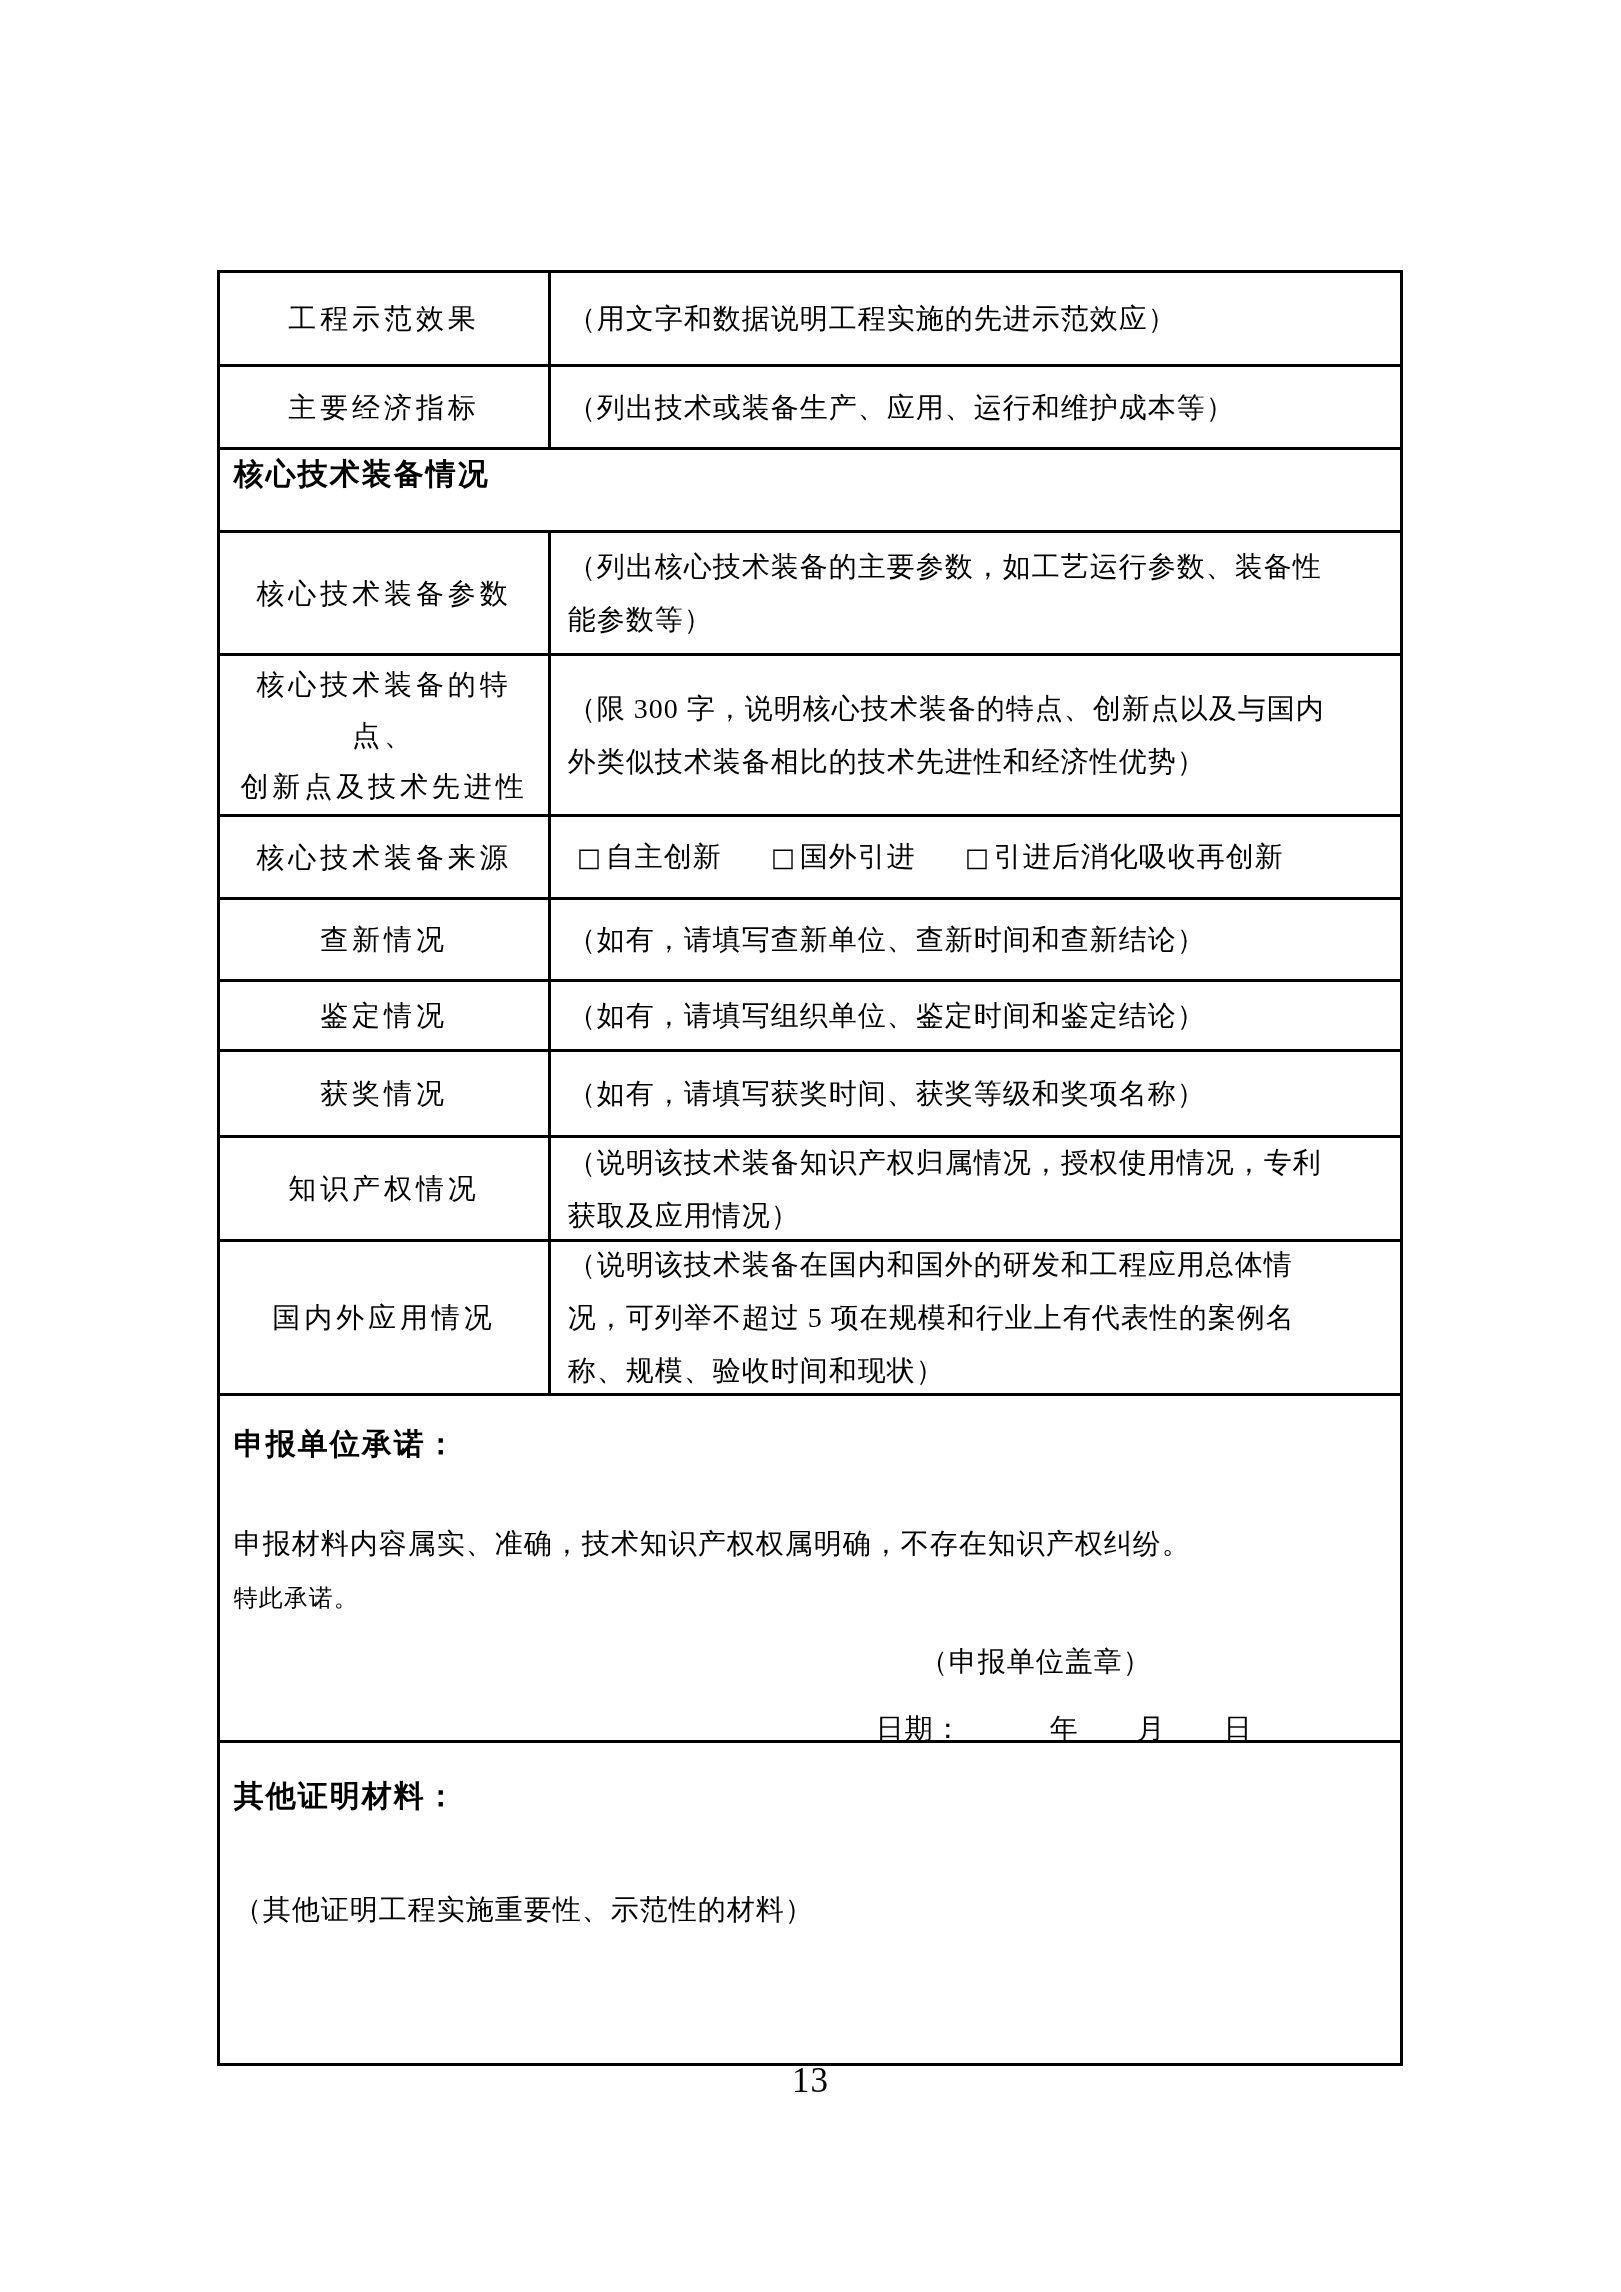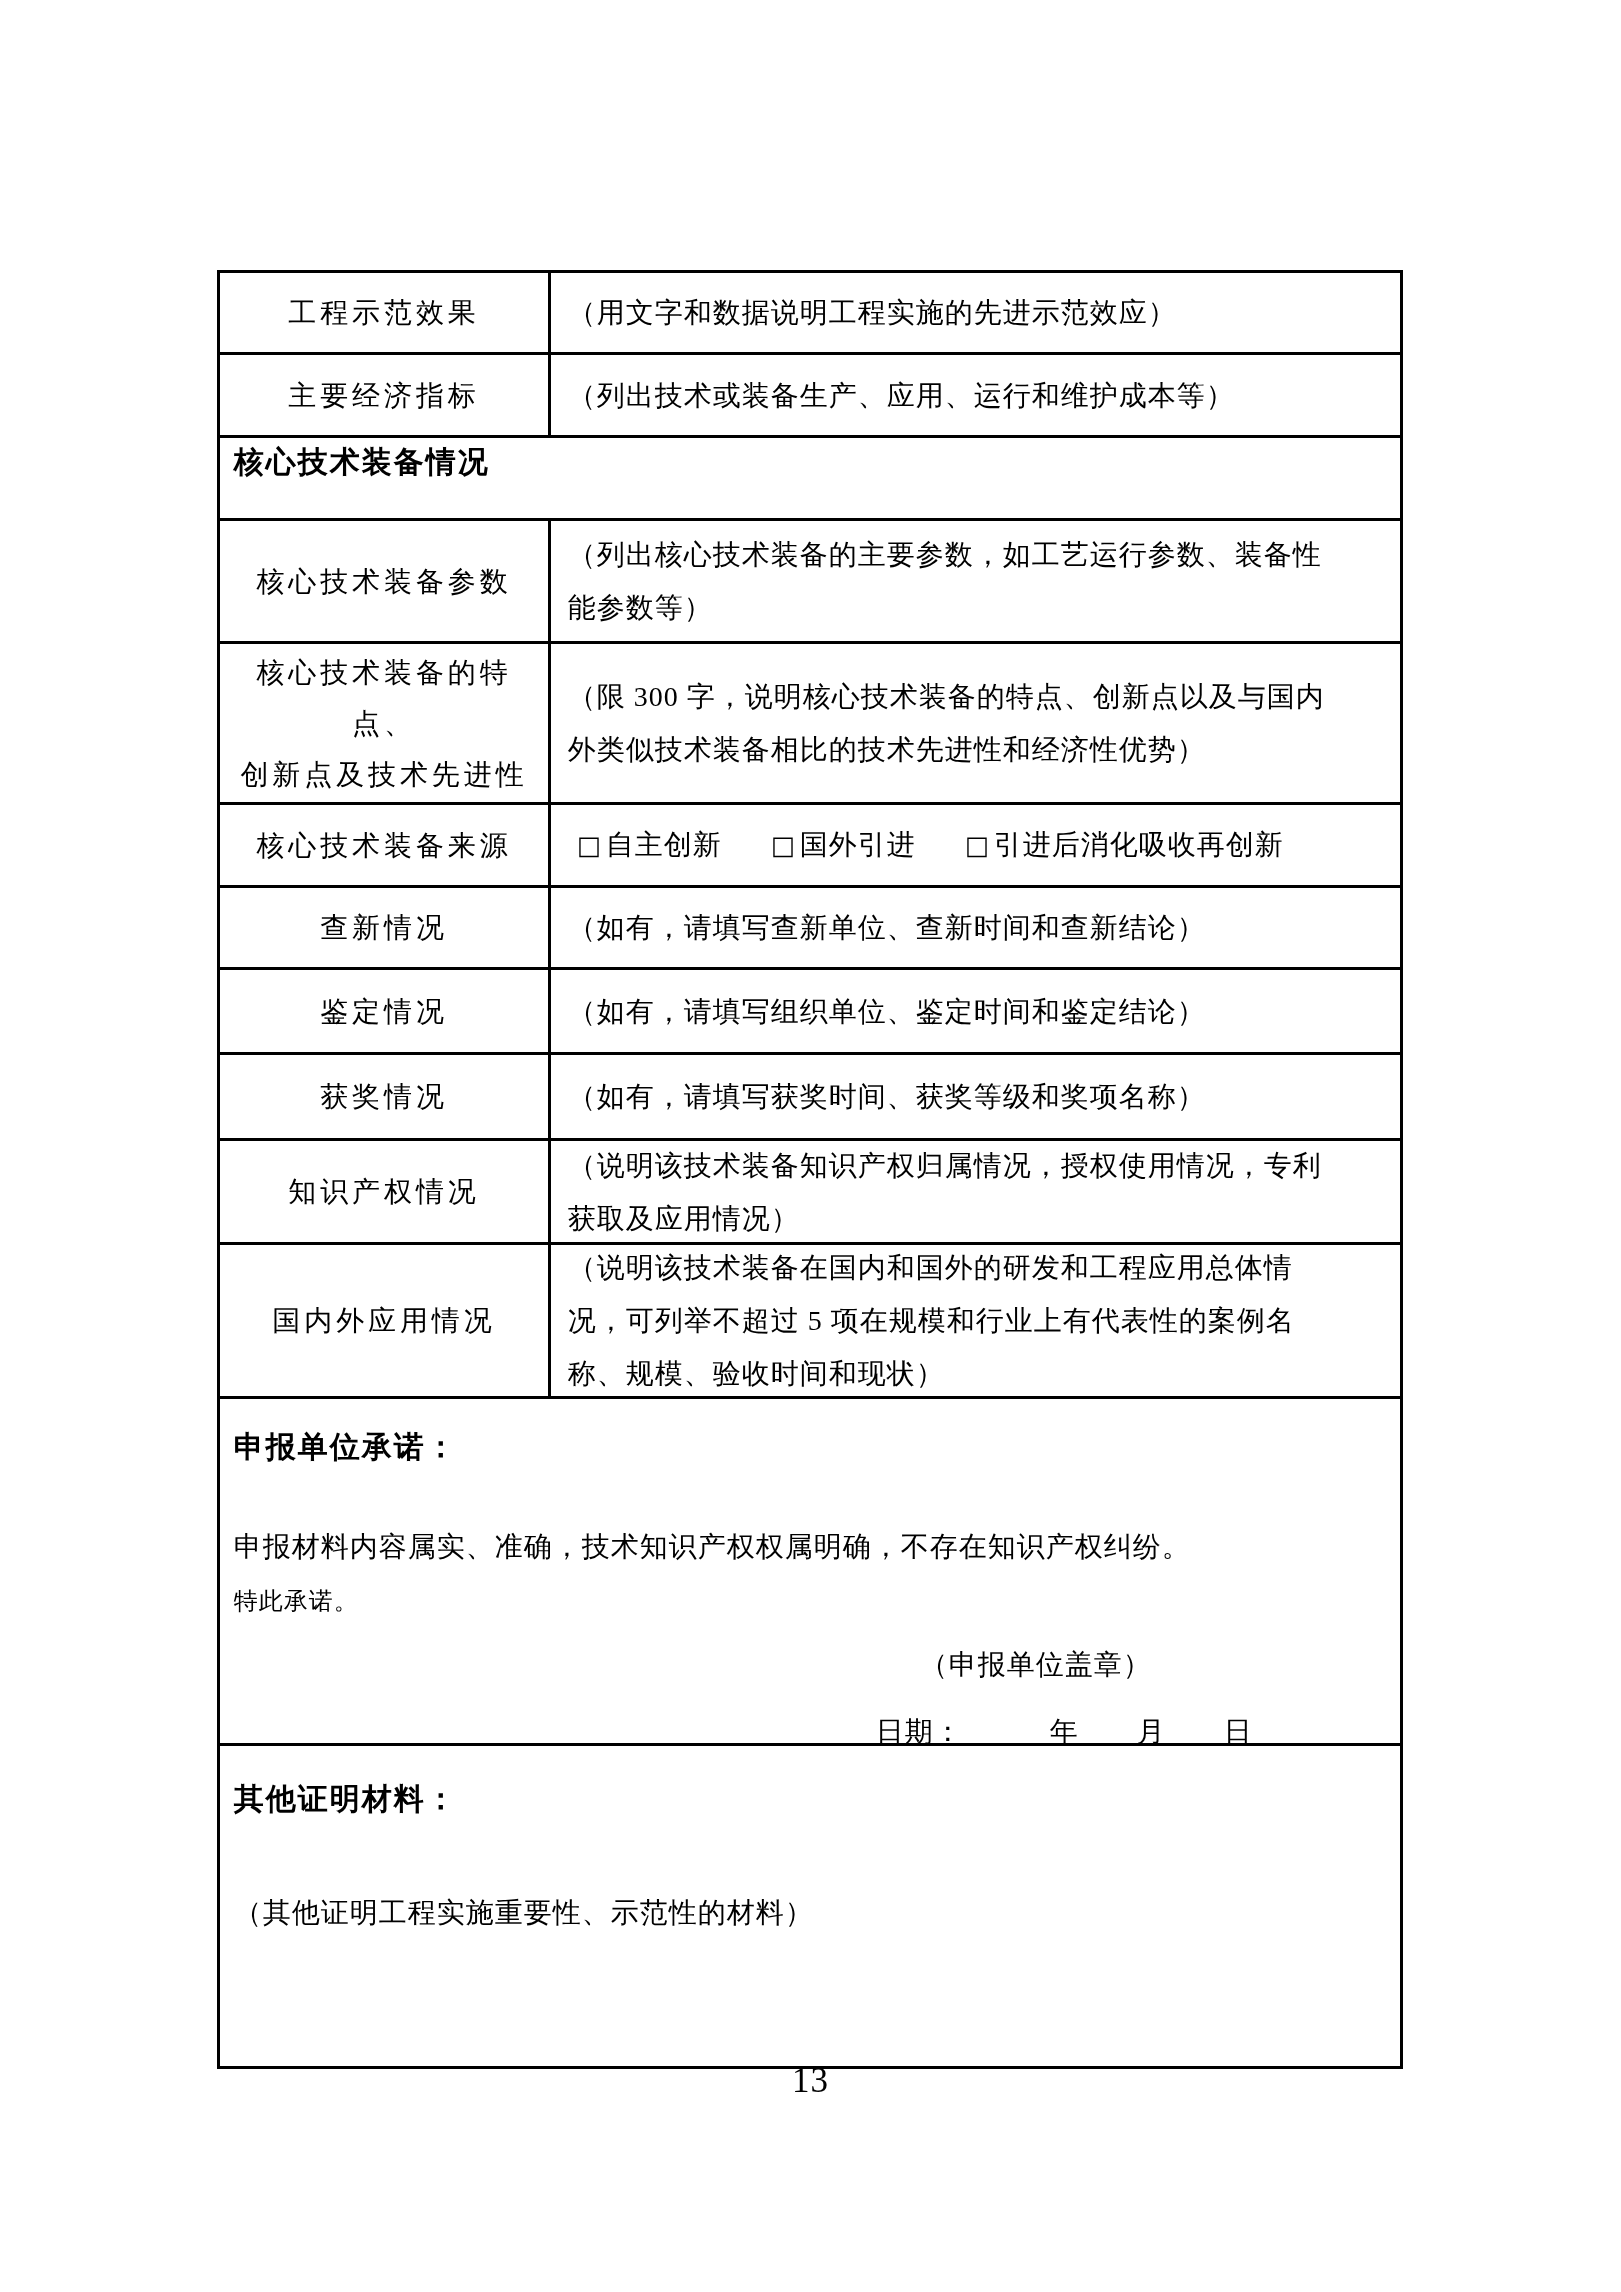--- a/index.html
+++ b/index.html
@@ -101,21 +101,21 @@
     font-size: 35px;
     letter-spacing: 1px;
   }
 </style>
 </head>
 <body>
 
 <div class="page">
   <div class="doc-table">
 
-    <div class="row" style="height:82px">
+    <div class="row" style="height:94px">
       <div class="label-cell">
         <span class="label-txt">工程示范效果</span>
       </div>
       <div class="content-cell">
         <span class="txt">（用文字和数据说明工程实施的先进示范效应）</span>
       </div>
     </div>
 
     <div class="row" style="height:83px">
       <div class="label-cell">
@@ -168,21 +168,21 @@
 
     <div class="row" style="height:82px">
       <div class="label-cell">
         <span class="label-txt">查新情况</span>
       </div>
       <div class="content-cell">
         <span class="txt">（如有，请填写查新单位、查新时间和查新结论）</span>
       </div>
     </div>
 
-    <div class="row" style="height:85px">
+    <div class="row" style="height:70px">
       <div class="label-cell">
         <span class="label-txt">鉴定情况</span>
       </div>
       <div class="content-cell">
         <span class="txt">（如有，请填写组织单位、鉴定时间和鉴定结论）</span>
       </div>
     </div>
 
     <div class="row" style="height:86px">
       <div class="label-cell">

